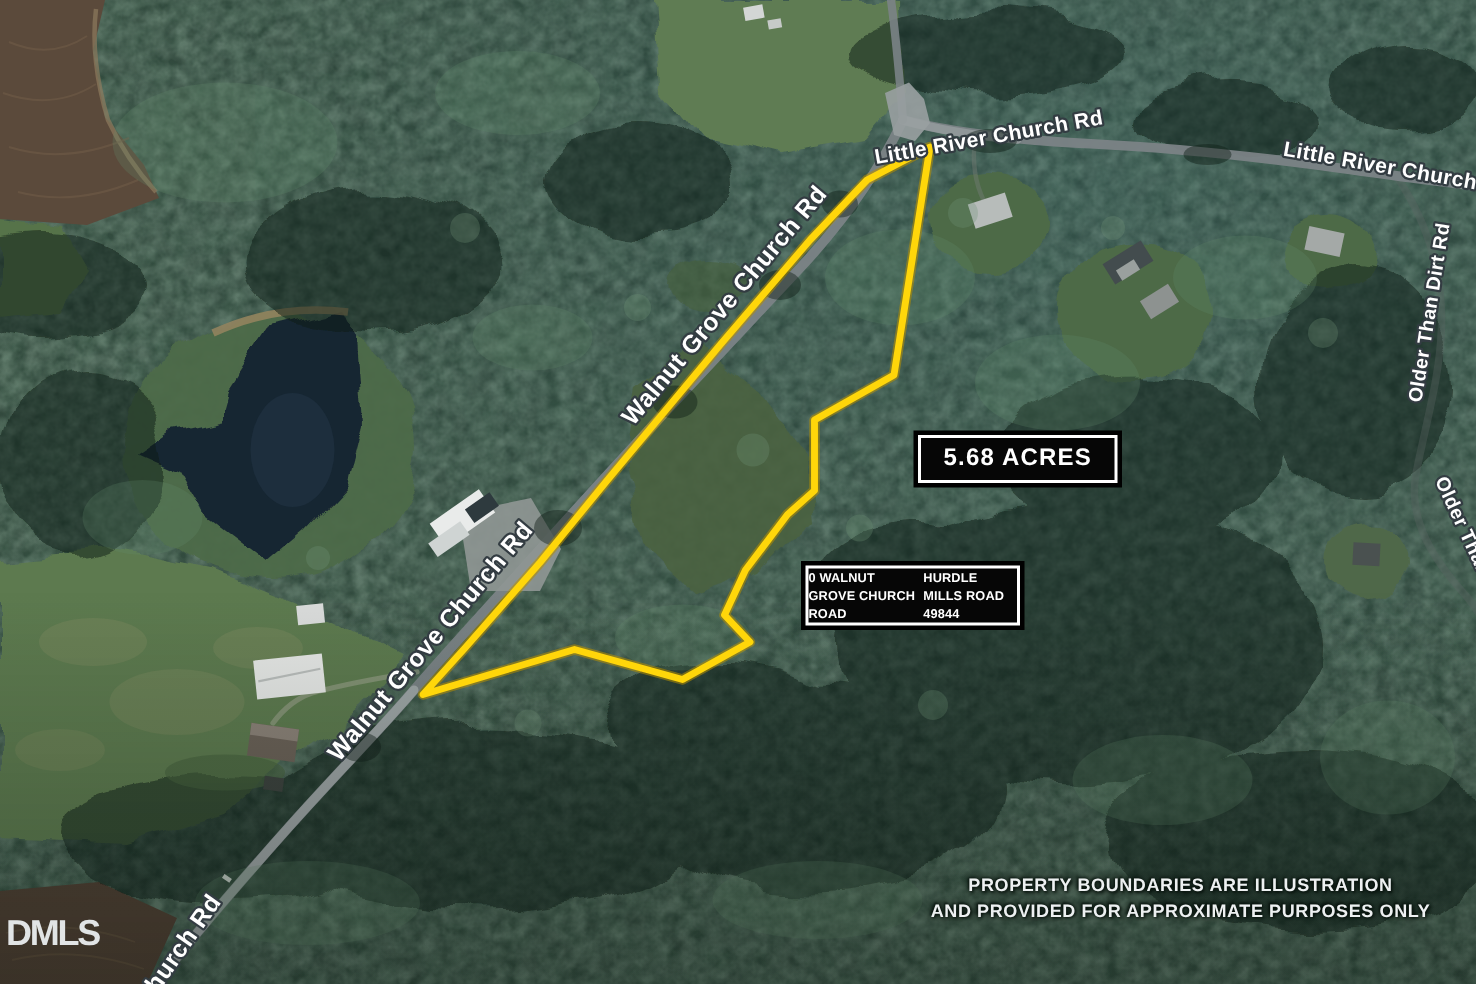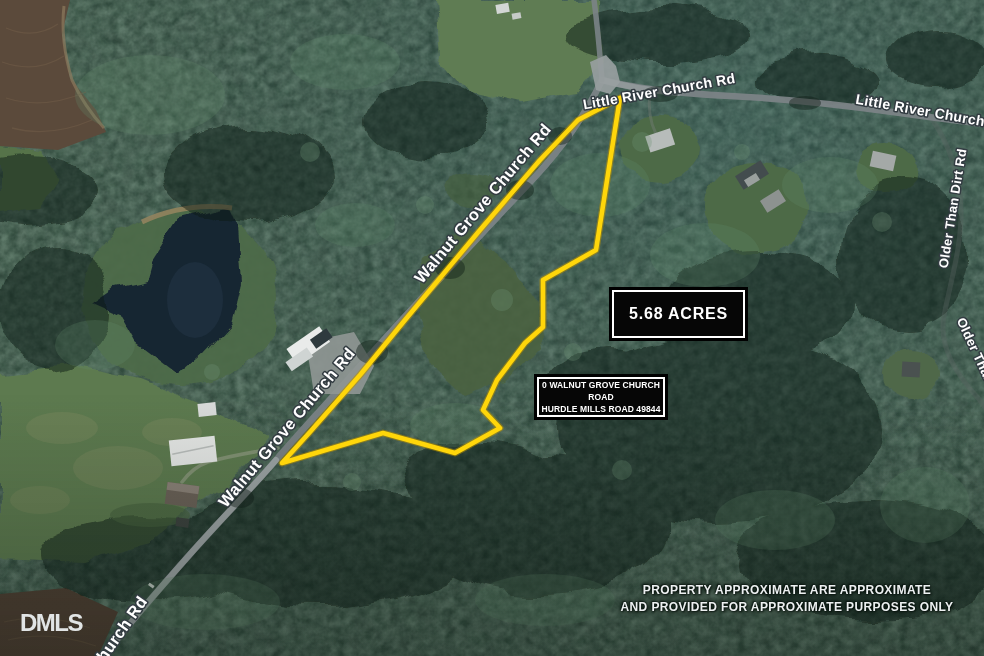--- a/index.html
+++ b/index.html
@@ -7,30 +7,30 @@
     width:984px;height:656px;position:relative;overflow:hidden;
     background:#26402f;font-family:"Liberation Sans",sans-serif;
   }
   .map-stage{position:absolute;inset:0;}
   .overlay{position:absolute;z-index:20;}
   .callout-box{
     background:#060606;border:2px solid #ffffff;box-shadow:0 0 0 3px #000000;
     color:#ffffff;display:flex;align-items:center;justify-content:center;
     box-sizing:border-box;
   }
-  .acres-box{left:612px;top:290px;width:133px;height:48px;
+  .acres-box{left:612px;top:290px;width:133px;height:32px;
     font-weight:bold;font-size:16px;letter-spacing:0.8px;}
-  .address-box{left:537px;top:377px;width:128px;height:40px;
-    flex-direction:column;font-weight:bold;font-size:8.5px;line-height:12px;
-    letter-spacing:0.1px;text-align:center;}
+  .address-box{left:537px;top:377px;width:143px;height:40px;
+    flex-direction:row;font-weight:bold;font-size:8.5px;line-height:12px;
+    letter-spacing:0.1px;}
   .disclaimer{left:590px;top:582px;width:394px;text-align:center;
     font-weight:bold;font-size:12px;line-height:17px;letter-spacing:0.4px;
     color:#edf0f1;
     text-shadow:1px 1px 2px rgba(6,16,11,0.95),-1px -1px 2px rgba(6,16,11,0.95),0 0 5px rgba(6,16,11,0.9);}
-  .watermark{left:20px;top:609px;font-size:24px;font-weight:bold;letter-spacing:-1.5px;
+  .watermark{left:4px;top:609px;font-size:24px;font-weight:bold;letter-spacing:-1.5px;
     color:rgba(234,238,239,0.95);}
   svg text.roadlab{
     font-family:"Liberation Sans",sans-serif;font-weight:bold;fill:#ffffff;
     stroke:#333c42;stroke-width:3px;paint-order:stroke;stroke-linejoin:round;
     letter-spacing:0.3px;
   }
 </style>
 </head>
 <body>
 
@@ -219,17 +219,17 @@
 <div class="overlay callout-box acres-box">
   <span>5.68 ACRES</span>
 </div>
 
 <div class="overlay callout-box address-box">
   <span>0 WALNUT GROVE CHURCH ROAD</span>
   <span>HURDLE MILLS ROAD 49844</span>
 </div>
 
 <div class="overlay disclaimer">
-  <div>PROPERTY APPROXIMATE ARE APPROXIMATE</div>
+  <div>PROPERTY BOUNDARIES ARE ILLUSTRATION</div>
   <div>AND PROVIDED FOR APPROXIMATE PURPOSES ONLY</div>
 </div>
 
 <div class="overlay watermark">DMLS</div>
 
 </body></html>

